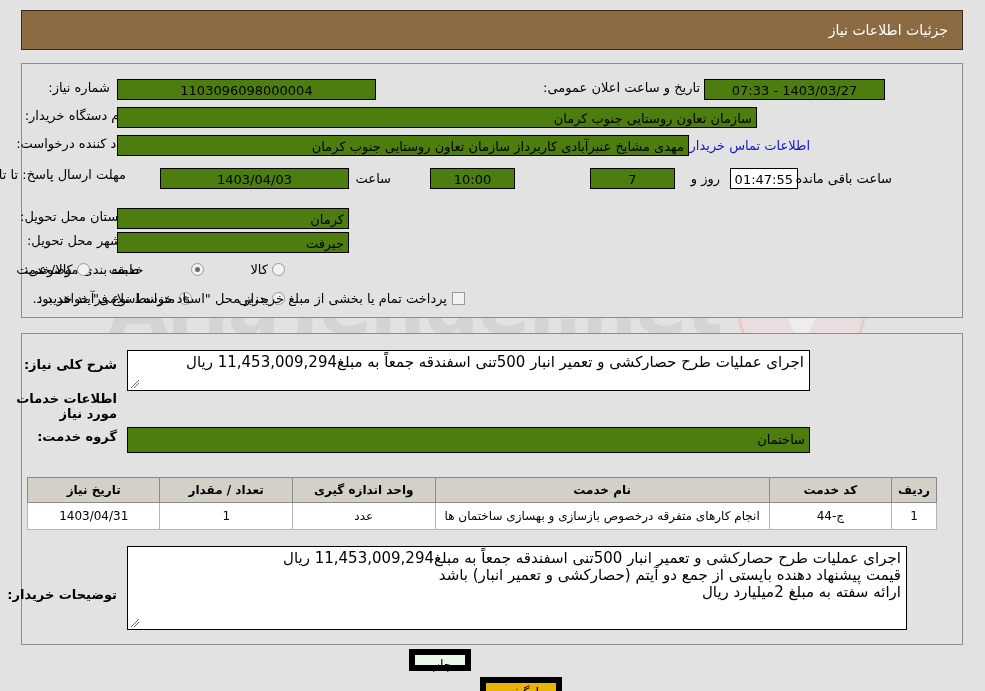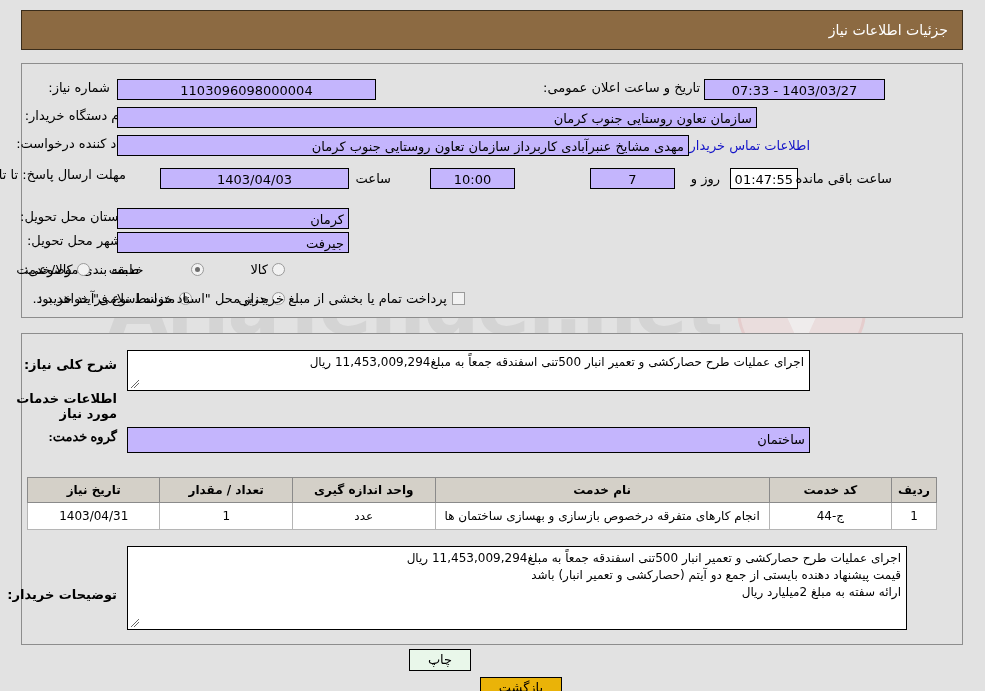--- a/index.html
+++ b/index.html
@@ -88,21 +88,21 @@
     white-space: nowrap;
   }
   .lbl {
     font-size: 13px;
     color: #000;
     white-space: nowrap;
   }
   .lbl-bold { font-weight: bold; }
   .fld {
     border: 1px solid #000;
-    background: #c4b5fd;
+    background: #4d7c0f;
     height: 21px;
     line-height: 21px;
     font-size: 13px;
     color: #000;
     box-sizing: border-box;
     padding: 0 4px;
     overflow: hidden;
     white-space: nowrap;
   }
   .fld.center { text-align: center; }
@@ -150,21 +150,21 @@
     background: #f2f2f2;
     display: inline-block;
     box-sizing: border-box;
     vertical-align: middle;
   }
 
   
   .ta {
     border: 1px solid #000;
     background: #fff;
-    font-size: 12px;
+    font-size: 15px;
     color: #000;
     box-sizing: border-box;
     padding: 3px 5px 0 5px;
     position: relative;
     line-height: 17px;
     text-align: right;
     overflow: hidden;
   }
   .ta .grip {
     position: absolute;
@@ -212,21 +212,21 @@
     color: #000;
     background: #fff;
     white-space: nowrap;
   }
   td.c { text-align: center; }
   td.r { text-align: right; }
 
   
   .btn {
     position: absolute;
-    border: 1px solid #000000;
+    border: 6px solid #000000;
     height: 22px;
     line-height: 20px;
     font-size: 13px;
     text-align: center;
     box-sizing: border-box;
     cursor: pointer;
     color: #000;
     user-select: none;
   }
   #btn-print  { background: #e9f7ea; width: 62px; }
@@ -340,21 +340,21 @@
   <span class="grip">
     <svg width="10" height="10" viewBox="0 0 10 10">
       <line x1="1" y1="9" x2="9" y2="1" stroke="#666" stroke-width="1"></line>
       <line x1="4" y1="9" x2="9" y2="4" stroke="#666" stroke-width="1"></line>
     </svg>
   </span>
 </div>
 
 <div class="sec-head" style="top:391px; right:868px; z-index:12;">اطلاعات خدمات مورد نیاز</div>
 
-<span class="lbl lbl-bold" style="position:absolute; top:429px; right:868px; z-index:12;font-family:Liberation Serif, serif;">گروه خدمت:</span>
+<span class="lbl lbl-bold" style="position:absolute; top:429px; right:868px; z-index:12;">گروه خدمت:</span>
 <div class="fld right" style="position:absolute; top:427px; right:175px; width:683px; height:26px; line-height:24px; z-index:12;">ساختمان</div>
 
 <table class="items" id="items-table" style="top:477px; right:48px; width:910px; z-index:12;">
   <thead>
     <tr>
       <th style="width:32px;">ردیف</th>
       <th style="width:110px;">کد خدمت</th>
       <th>نام خدمت</th>
       <th style="width:130px;">واحد اندازه گیری</th>
       <th style="width:120px;">تعداد / مقدار</th>

